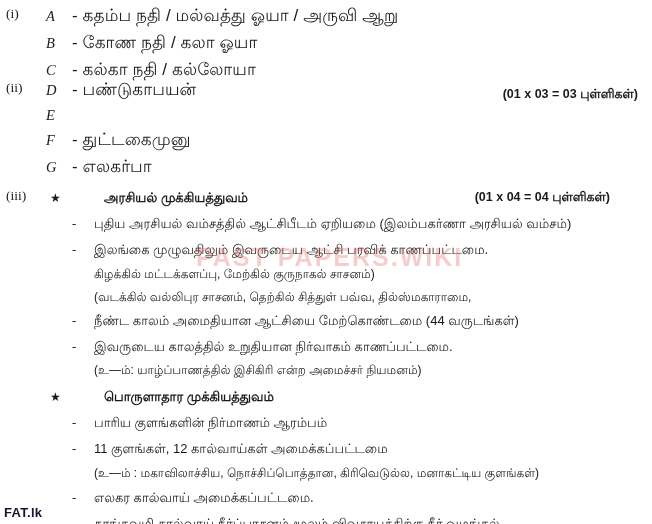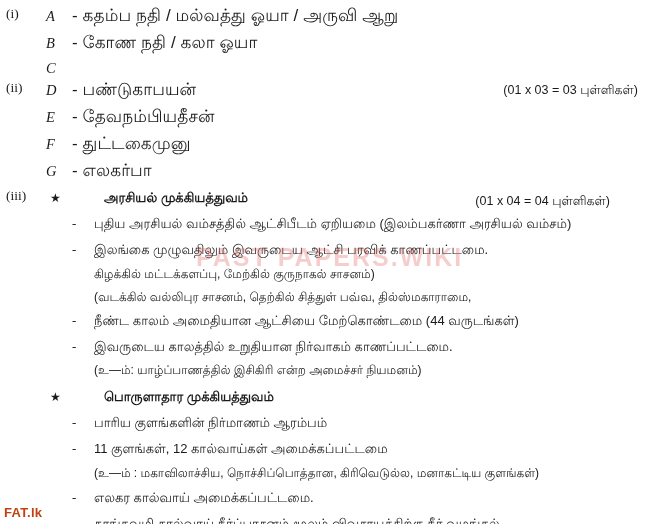--- a/index.html
+++ b/index.html
@@ -56,21 +56,21 @@
   }
   .letter-text {
     font-family: "Liberation Sans", sans-serif;
     font-size: 17px;
     letter-spacing: .1px;
   }
 
   .marks {
     font-family: "Liberation Sans", sans-serif;
     font-size: 12.5px;
-    font-weight: normal;
+    font-weight: bold;
     text-align: right;
     padding-right: 14px;
   }
 
   
   .star-head {
     display: flex;
     align-items: baseline;
     margin-top: 2px;
     margin-bottom: 8px;
@@ -129,21 +129,21 @@
     white-space: nowrap;
   }
 
   .footer-logo {
     position: absolute;
     left: 4px;
     bottom: 4px;
     font-family: "Liberation Sans", sans-serif;
     font-size: 13px;
     font-weight: bold;
-    color: #c2410c;
+    color: #0f172a;
     letter-spacing: .3px;
   }
 
   
   #block-i   { position: absolute; left: 0;  top: 6px;   width: 652px; }
   #block-ii  { position: absolute; left: 0;  top: 80px;  width: 624px; }
   #block-iii { position: absolute; left: 0;  top: 188px; width: 652px; }
 
   .marks-i   { margin-top: 2px; }
   .marks-ii  { margin-top: 12px; }
@@ -160,37 +160,37 @@
       <div class="lettered-line">
         <span class="letter">A</span>
         <span class="letter-text">- கதம்ப நதி / மல்வத்து ஓயா / அருவி ஆறு</span>
       </div>
       <div class="lettered-line">
         <span class="letter">B</span>
         <span class="letter-text">- கோண நதி / கலா  ஓயா</span>
       </div>
       <div class="lettered-line">
         <span class="letter">C</span>
+        <span class="letter-text">- கல்கா  நதி / கல்லோயா</span>
       </div>
 
       <div class="marks marks-i">(01  x  03  =  03 புள்ளிகள்)</div>
     </div>
   </div>
 
   <div id="block-ii" class="section">
     <div class="roman">(ii)</div>
     <div class="section-body">
 
       <div class="lettered-line">
         <span class="letter">D</span>
         <span class="letter-text">- பண்டுகாபயன்</span>
       </div>
       <div class="lettered-line">
         <span class="letter">E</span>
-        <span class="letter-text">- தேவநம்பியதீசன்</span>
       </div>
       <div class="lettered-line">
         <span class="letter">F</span>
         <span class="letter-text">- துட்டகைமுனு</span>
       </div>
       <div class="lettered-line">
         <span class="letter">G</span>
         <span class="letter-text">- எலகர்பா</span>
       </div>
 

